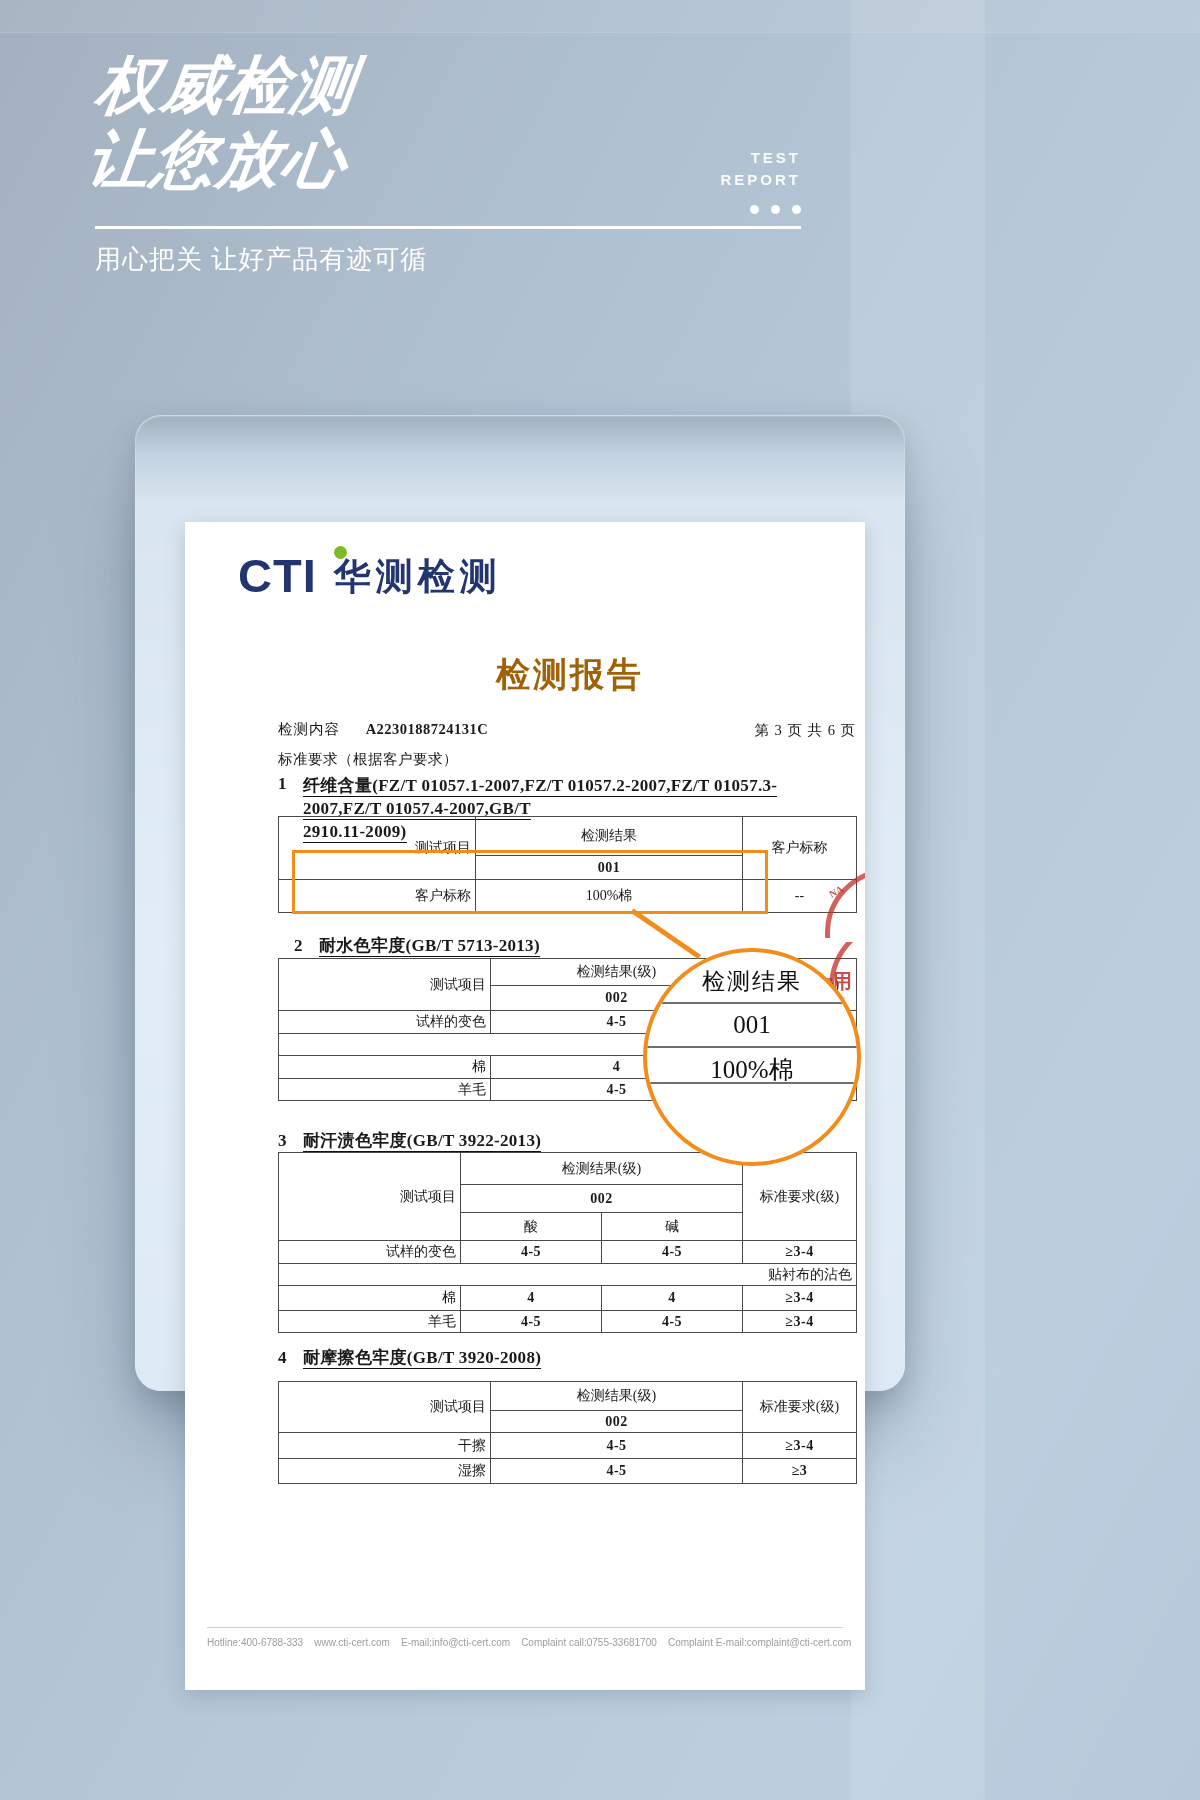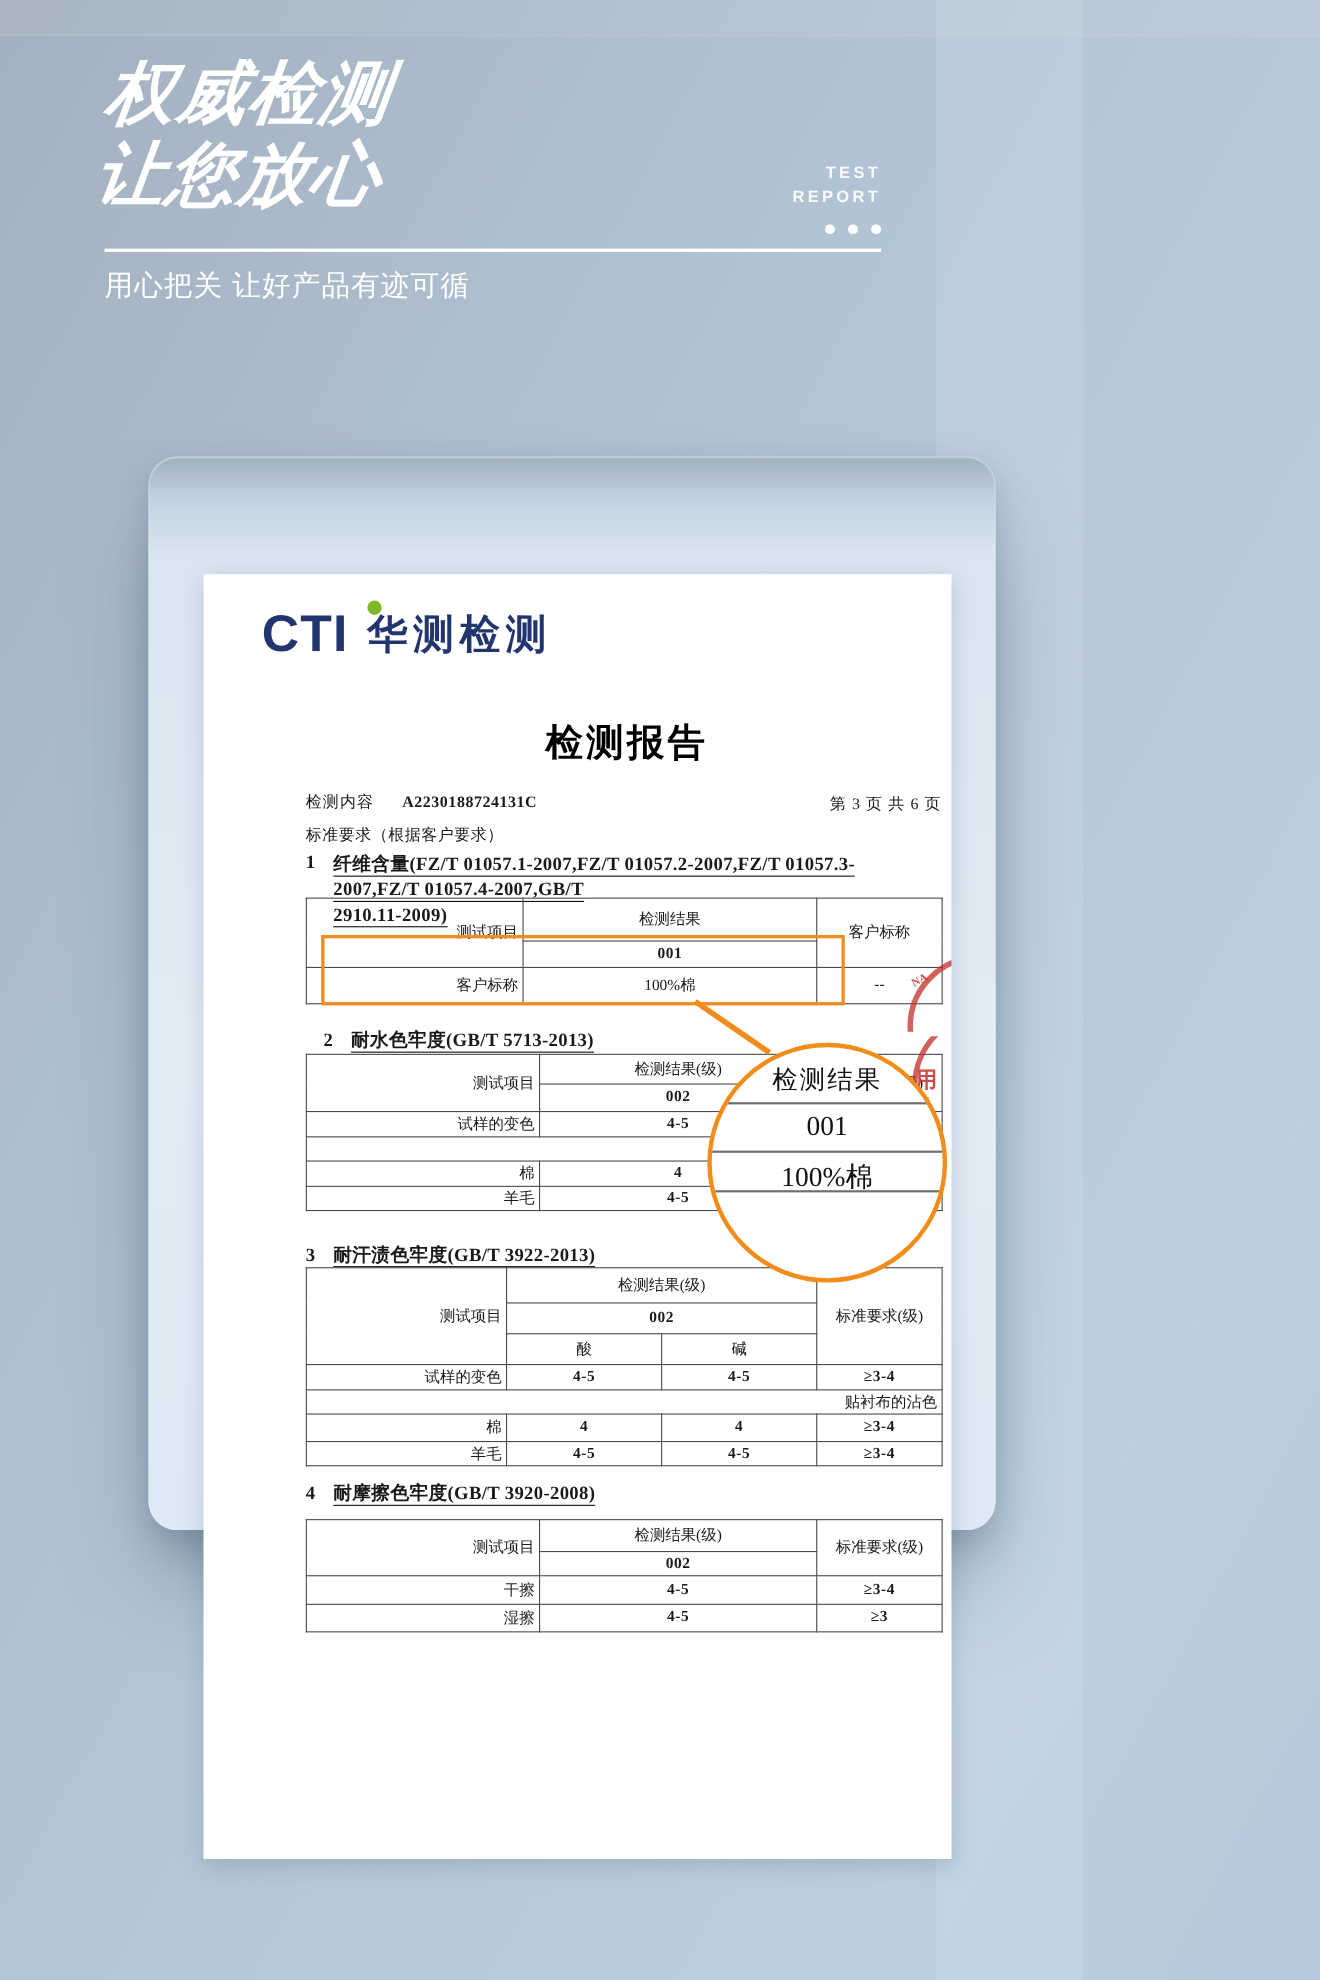--- a/index.html
+++ b/index.html
@@ -23,21 +23,21 @@
           background:linear-gradient(180deg,#9fb0bf 0%,#c2d2e0 4%,#d9e5f0 9%,#e1ecf6 55%,#dde9f4 100%);
           box-shadow:0 55px 90px -25px rgba(45,65,85,.55),0 12px 28px rgba(60,80,100,.22),inset 0 1px 2px rgba(255,255,255,.7);}
   .page{left:50px;top:107px;width:680px;height:1168px;background:#fff;box-shadow:0 6px 18px rgba(80,100,120,.25);
         font-family:"Liberation Serif","DejaVu Serif",serif;color:#1a1a1a;}
   
   .logo{left:53px;top:30px;white-space:nowrap;}
   .logo-cti{font-family:"Liberation Sans","DejaVu Sans",sans-serif;font-weight:800;font-size:47px;color:#23356e;letter-spacing:1px;position:relative;display:inline-block;line-height:1;}
   .logo-dot{position:absolute;left:96px;top:-6px;width:13px;height:13px;border-radius:50%;background:#7fb927;}
   .logo-cn{font-family:"Liberation Sans","DejaVu Sans",sans-serif;font-weight:700;font-size:37px;color:#23356e;letter-spacing:5px;margin-left:13px;vertical-align:3px;}
   
-  .doc-title{left:0;top:130px;width:680px;box-sizing:border-box;padding-left:90px;text-align:center;font-size:34px;font-weight:700;letter-spacing:3px;color:#000000;}
+  .doc-title{left:0;top:130px;width:680px;box-sizing:border-box;padding-left:90px;text-align:center;font-size:34px;font-weight:700;letter-spacing:3px;color:#a16207;}
   .meta{left:93px;top:198px;width:578px;font-size:14.5px;}
   .meta .lbl{letter-spacing:1px;}
   .meta .val{margin-left:22px;font-weight:600;letter-spacing:.5px;}
   .page-info{position:absolute;right:0;top:1px;letter-spacing:1px;}
   .content-label{left:93px;top:228px;font-size:14.5px;letter-spacing:.5px;}
   .sec{left:93px;font-size:17px;font-weight:700;letter-spacing:.3px;}
   .sec-no{display:inline-block;width:25px;}
   .u{border-bottom:1.5px solid #111;padding-bottom:1px;}
   .sec-lines{display:inline-block;vertical-align:top;width:535px;line-height:23px;}
   
@@ -266,14 +266,15 @@
     <div class="abs stamp stamp-a">
       <div class="sa-arc"></div>
       <div class="sa-na">NA</div>
     </div>
     <div class="abs stamp stamp-b">
       <div class="sb-arc"></div>
       <div class="sb-char">用</div>
       <div class="sb-latin">Serv</div>
     </div>
 
+    <div class="abs footer">Hotline:400-6788-333    www.cti-cert.com    E-mail:info@cti-cert.com    Complaint call:0755-33681700    Complaint E-mail:complaint@cti-cert.com</div>
   </div>
 </div>
 
 </body></html>

